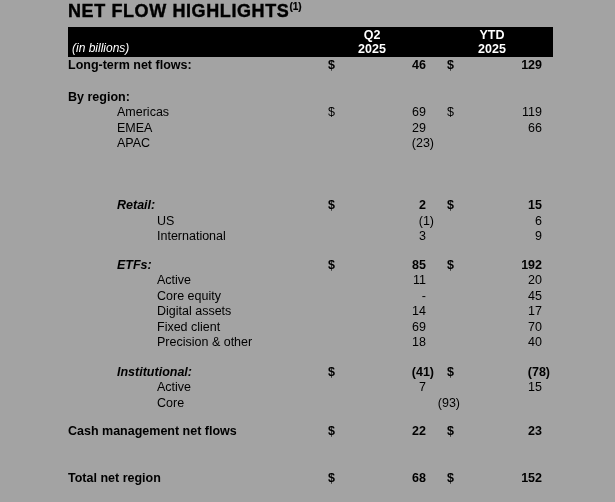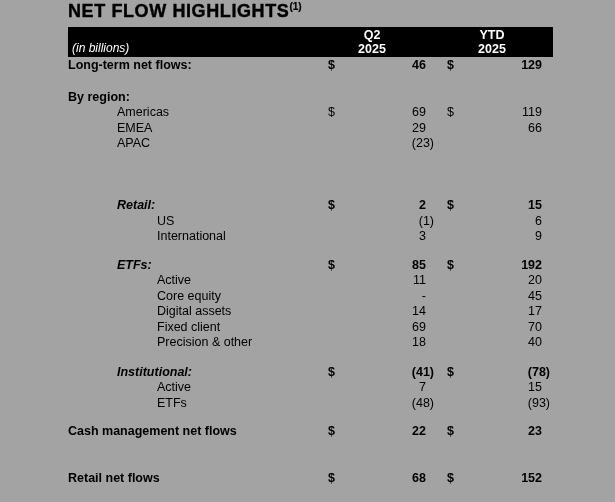--- a/index.html
+++ b/index.html
@@ -235,39 +235,38 @@
       </div>
       <div class="row ind2 regular">
         <span class="lbl">Active</span>
         <span class="d"></span>
         <span class="v pos">7</span>
         <span class="gap"></span>
         <span class="d"></span>
         <span class="v vy pos">15</span>
       </div>
       <div class="row ind2 regular">
-        <span class="lbl">ETFs</span>
-        <span class="d"></span>
-        <span class="v">(48)</span>
+        <span class="lbl">Core</span>
+        <span class="d"></span>
         <span class="gap"></span>
         <span class="d"></span>
         <span class="v vy">(93)</span>
       </div>
       <div class="spacer" style="height: 13px;"></div>
       <div class="row ind0 bold">
         <span class="lbl">Cash management net flows</span>
         <span class="d">$</span>
         <span class="v pos">22</span>
         <span class="gap"></span>
         <span class="d">$</span>
         <span class="v vy pos">23</span>
       </div>
       <div class="spacer" style="height: 31px;"></div>
       <div class="row ind0 bold">
-        <span class="lbl">Retail net flows</span>
+        <span class="lbl">Total net region</span>
         <span class="d">$</span>
         <span class="v pos">68</span>
         <span class="gap"></span>
         <span class="d">$</span>
         <span class="v vy pos">152</span>
       </div>
     </div>
 
 </div>
 

